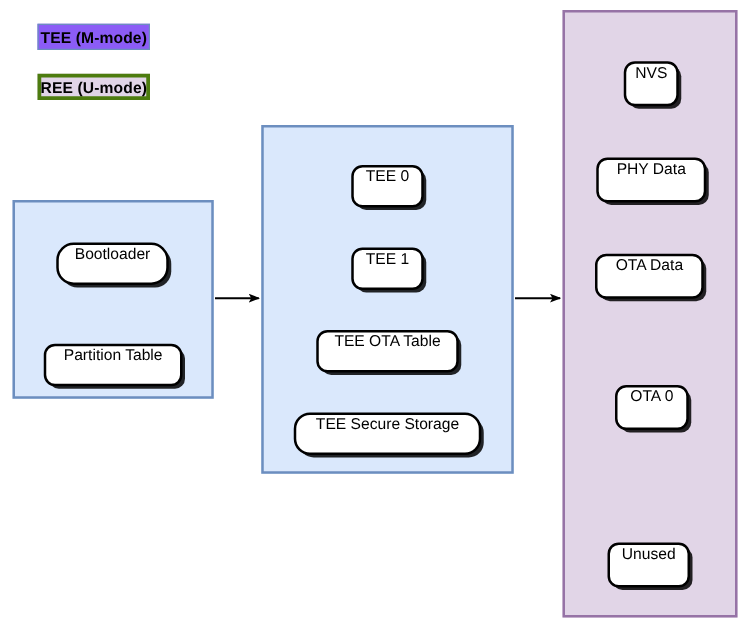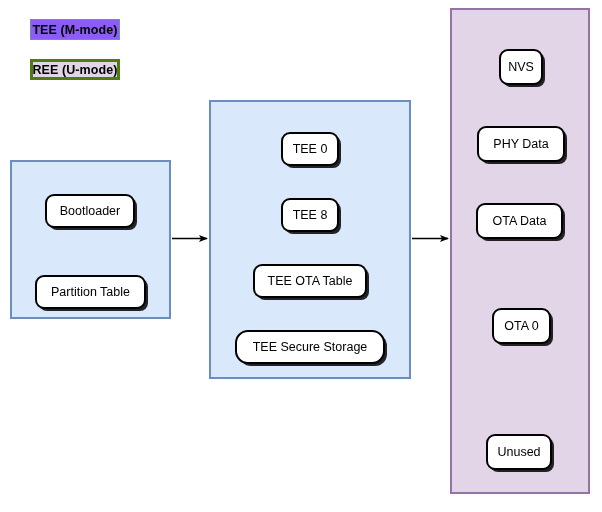--- a/index.html
+++ b/index.html
@@ -67,21 +67,20 @@
   .box-right  { left: 450px; top: 8px;   width: 140px; height: 486px; }
 
   
   .node {
     position: absolute;
     box-sizing: border-box;
     background: #ffffff;
     border: 2px solid #000000;
     border-radius: 9px;
     display: flex;
-    align-items: center;
     justify-content: center;
     font-size: 12.5px;
     color: #000000;
     text-align: center;
     white-space: nowrap;
     box-shadow: 3px 3px 0px -1px rgba(0,0,0,0.85);
   }
 
   
   .arrow-svg {
@@ -101,36 +100,36 @@
   <div class="legend-item legend-tee">
     <span>TEE (M-mode)</span>
   </div>
 
   <div class="legend-item legend-ree">
     <span>REE (U-mode)</span>
   </div>
 
   <div class="container-box container-blue box-left"></div>
 
-  <div class="node" style="left:45px; top:194px; width:90px; height:34px;">
+  <div class="node" style="left:45px; top:194px; width:90px; height:34px;border-radius:14px;">
     <span>Bootloader</span>
   </div>
 
   <div class="node" style="left:35px; top:275px; width:111px; height:34px;">
     <span>Partition Table</span>
   </div>
 
   <div class="container-box container-blue box-middle"></div>
 
   <div class="node" style="left:281px; top:132px; width:58px; height:34px;">
     <span>TEE 0</span>
   </div>
 
   <div class="node" style="left:281px; top:198px; width:58px; height:34px;">
-    <span>TEE 8</span>
+    <span>TEE 1</span>
   </div>
 
   <div class="node" style="left:253px; top:264px; width:114px; height:34px;">
     <span>TEE OTA Table</span>
   </div>
 
   <div class="node" style="left:235px; top:330px; width:150px; height:34px;border-radius:13px;">
     <span>TEE Secure Storage</span>
   </div>
 

